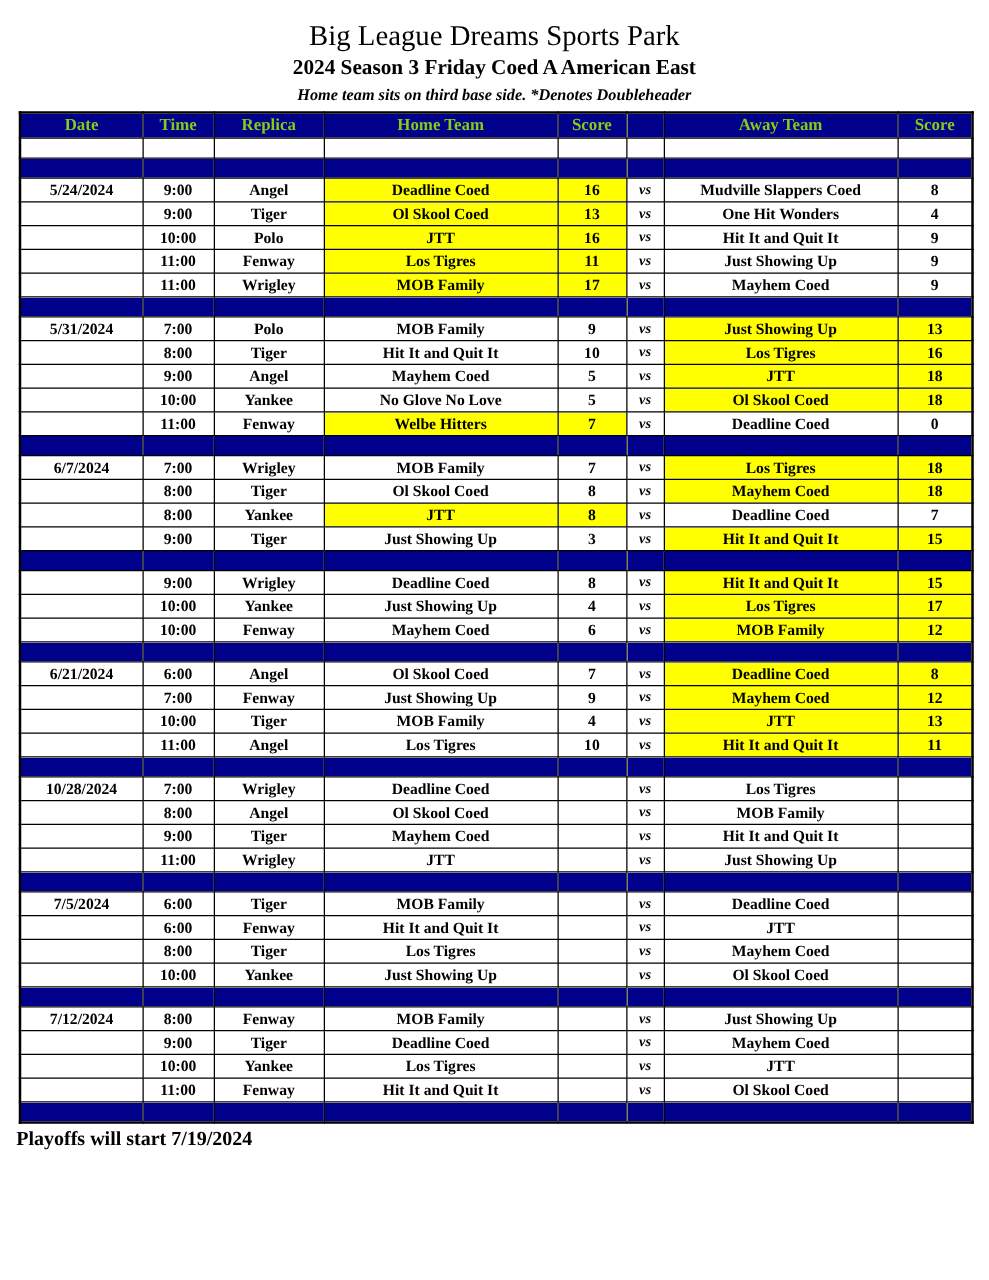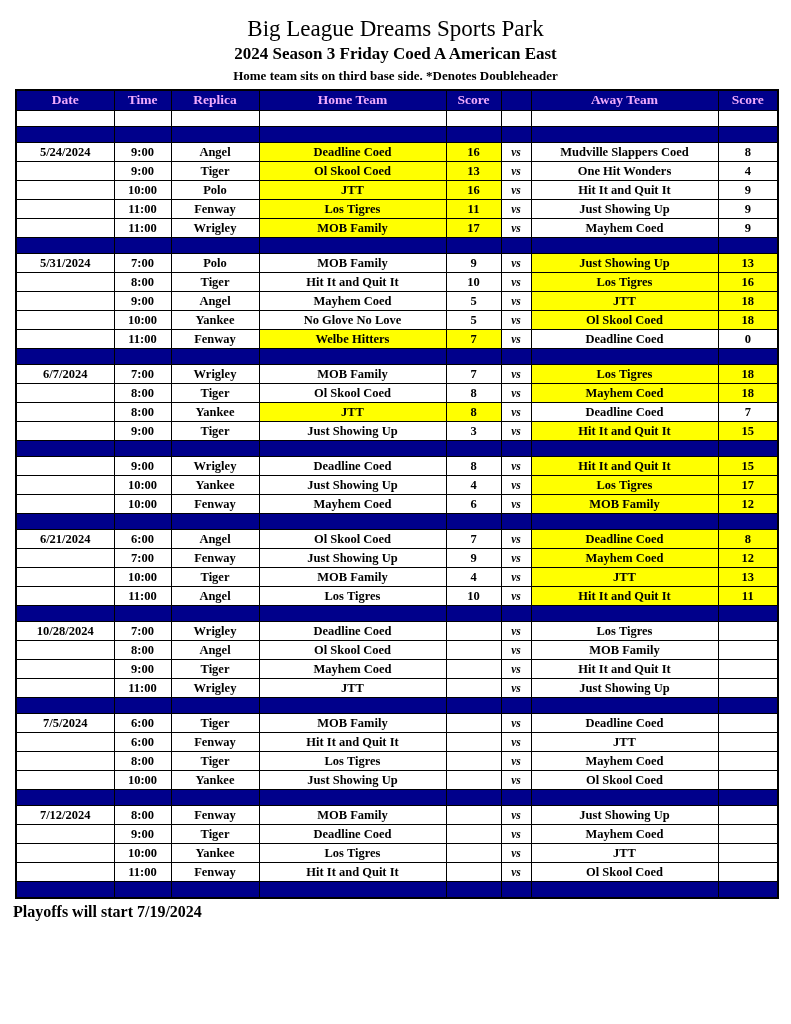--- a/index.html
+++ b/index.html
@@ -1,26 +1,26 @@
 <!DOCTYPE html>
 <html><head>
 <meta charset="utf-8">
 <style>
   html,body{margin:0;padding:0;background:#fff;}
   body{width:791px;height:1024px;font-family:"Liberation Serif", serif;color:#000;}
   .page{position:relative;width:791px;height:1024px;overflow:hidden;}
   .title{margin:16px 0 0 0;text-align:center;font-size:23px;font-weight:normal;line-height:1.1;}
   .subtitle{margin:3px 0 0 0;text-align:center;font-size:17px;font-weight:bold;line-height:1.15;}
-  .note{margin:4px 0 5px 0;text-align:center;font-size:13px;font-weight:bold;}
+  .note{margin:4px 0 5px 0;text-align:center;font-size:13px;font-weight:bold;font-style:italic;}
   table.sched{border-collapse:collapse;table-layout:fixed;width:762px;margin-left:15px;border:2px solid #000;}
   table.sched th, table.sched td{
     border:1px solid #000;padding:0;text-align:center;font-weight:bold;
     white-space:nowrap;overflow:hidden;
   }
-  table.sched th{background:#00008B;color:#f0abfc;font-size:13.5px;height:19px;}
+  table.sched th{background:#00008B;color:#84cc16;font-size:13.5px;height:19px;}
   td.cell{font-size:12.5px;height:18px;line-height:18px;}
   tr.sep td{background:#00008B;height:15px;}
   tr.blank td{height:15px;background:#fff;}
   td.hl{background:#FFFF00;}
   td.vs{font-style:italic;font-size:11.5px;}
   .footer{margin:4px 0 0 13px;font-size:16px;font-weight:bold;}
 </style>
 </head>
 <body>
 

